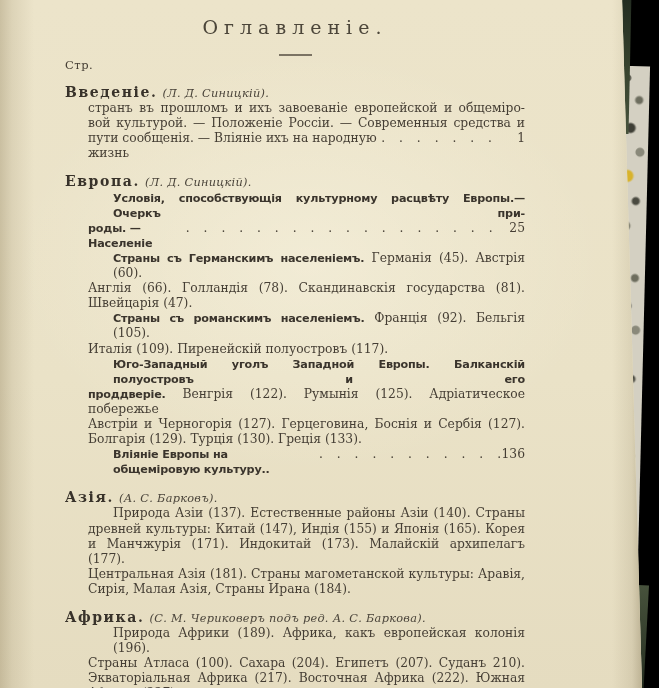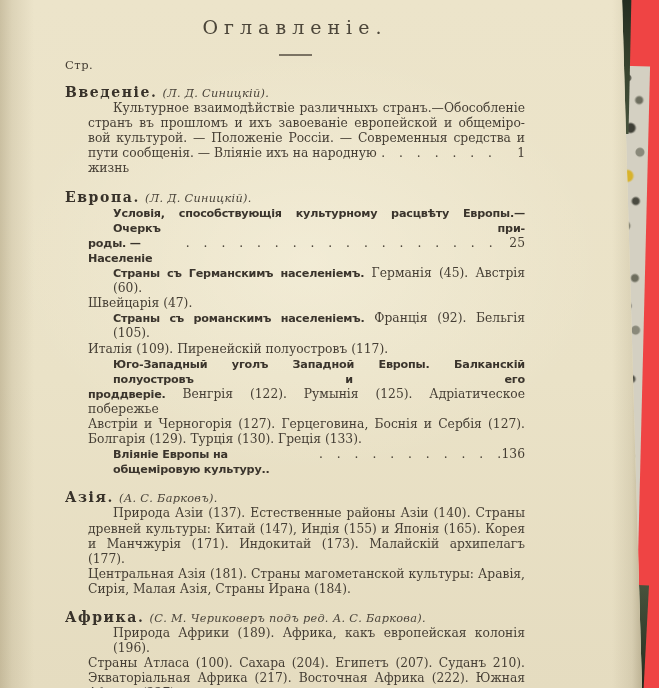--- a/index.html
+++ b/index.html
@@ -1,20 +1,20 @@
 <!DOCTYPE html>
 <html><head>
 <meta charset="utf-8">
 <style>
   html,body{margin:0;padding:0;background:#ffffff;}
   .scan{
     position:relative;
     width:659px;height:688px;
     overflow:hidden;
-    background:#ef4444;
+    background:#000000;
     font-family:"DejaVu Serif", serif;
   }
   
   .marble-edge{
     position:absolute;left:615px;top:66px;width:28px;height:578px;
     transform:rotate(1.4deg);
     background-color:#d4d0c2;
     background-image:
       radial-gradient(circle 4px at 6px 12px, #54544a 0 3px, transparent 4px),
       radial-gradient(circle 5px at 18px 34px, #6d6d5e 0 3px, transparent 5px),
@@ -100,36 +100,36 @@
   <div class="cover-edge-top"></div>
   <div class="cover-edge-bottom"></div>
 
   <div class="page">
     <div class="column">
       <div class="doc-title">Оглавленіе.</div>
       <div class="title-rule"></div>
       <div class="col-label">Стр.</div>
       <div class="toc" id="toc">
           <div class="sec-line"><span class="sec-h">Введеніе.</span><span> </span><span class="sec-a">(Л. Д. Синицкій).</span></div>
-          <div class="ln ind1 j"><span class="txt">Культурное взаимодѣйствіе различныхъ странъ.—Обособленіе</span></div>
           <div class="ln ind0 j"><span class="txt">странъ въ прошломъ и ихъ завоеваніе европейской и общеміро-</span></div>
           <div class="ln ind0 j"><span class="txt">вой культурой. — Положеніе Россіи. — Современныя средства и</span></div>
           <div class="ln ind0 dotline">
             <span class="txt">пути сообщенія. — Вліяніе ихъ на народную жизнь</span>
             <span class="dots">. . . . . . . .</span>
             <span class="pg">1</span>
           </div>
           <div class="sec-line"><span class="sec-h">Европа.</span><span> </span><span class="sec-a">(Л. Д. Синицкій).</span></div>
           <div class="ln ind1 j"><span class="lead">Условія, способствующія культурному расцвѣту Европы.—Очеркъ при-</span></div>
           <div class="ln ind0 dotline">
             <span class="lead">роды. — Населеніе</span>
             <span class="dots">. . . . . . . . . . . . . . . . . . . . . . .</span>
             <span class="pg">25</span>
           </div>
           <div class="ln ind1 j"><span class="lead">Страны съ Германскимъ населеніемъ.</span><span class="txt"> Германія (45). Австрія (60).</span></div>
+          <div class="ln ind0 j"><span class="txt">Англія (66). Голландія (78). Скандинавскія государства (81).</span></div>
           <div class="ln ind0"><span class="txt">Швейцарія (47).</span></div>
           <div class="ln ind1 j"><span class="lead">Страны съ романскимъ населеніемъ.</span><span class="txt"> Франція (92). Бельгія (105).</span></div>
           <div class="ln ind0"><span class="txt">Италія (109). Пиренейскій полуостровъ (117).</span></div>
           <div class="ln ind1 j"><span class="lead">Юго-Западный уголъ Западной Европы. Балканскій полуостровъ и его</span></div>
           <div class="ln ind0 j"><span class="lead">проддверіе.</span><span class="txt"> Венгрія (122). Румынія (125). Адріатическое побережье</span></div>
           <div class="ln ind0 j"><span class="txt">Австріи и Черногорія (127). Герцеговина, Боснія и Сербія (127).</span></div>
           <div class="ln ind0"><span class="txt">Болгарія (129). Турція (130). Греція (133).</span></div>
           <div class="ln ind1 dotline">
             <span class="lead">Вліяніе Европы на общеміровую культуру..</span>
             <span class="dots">. . . . . . . . . . . . . .</span>

